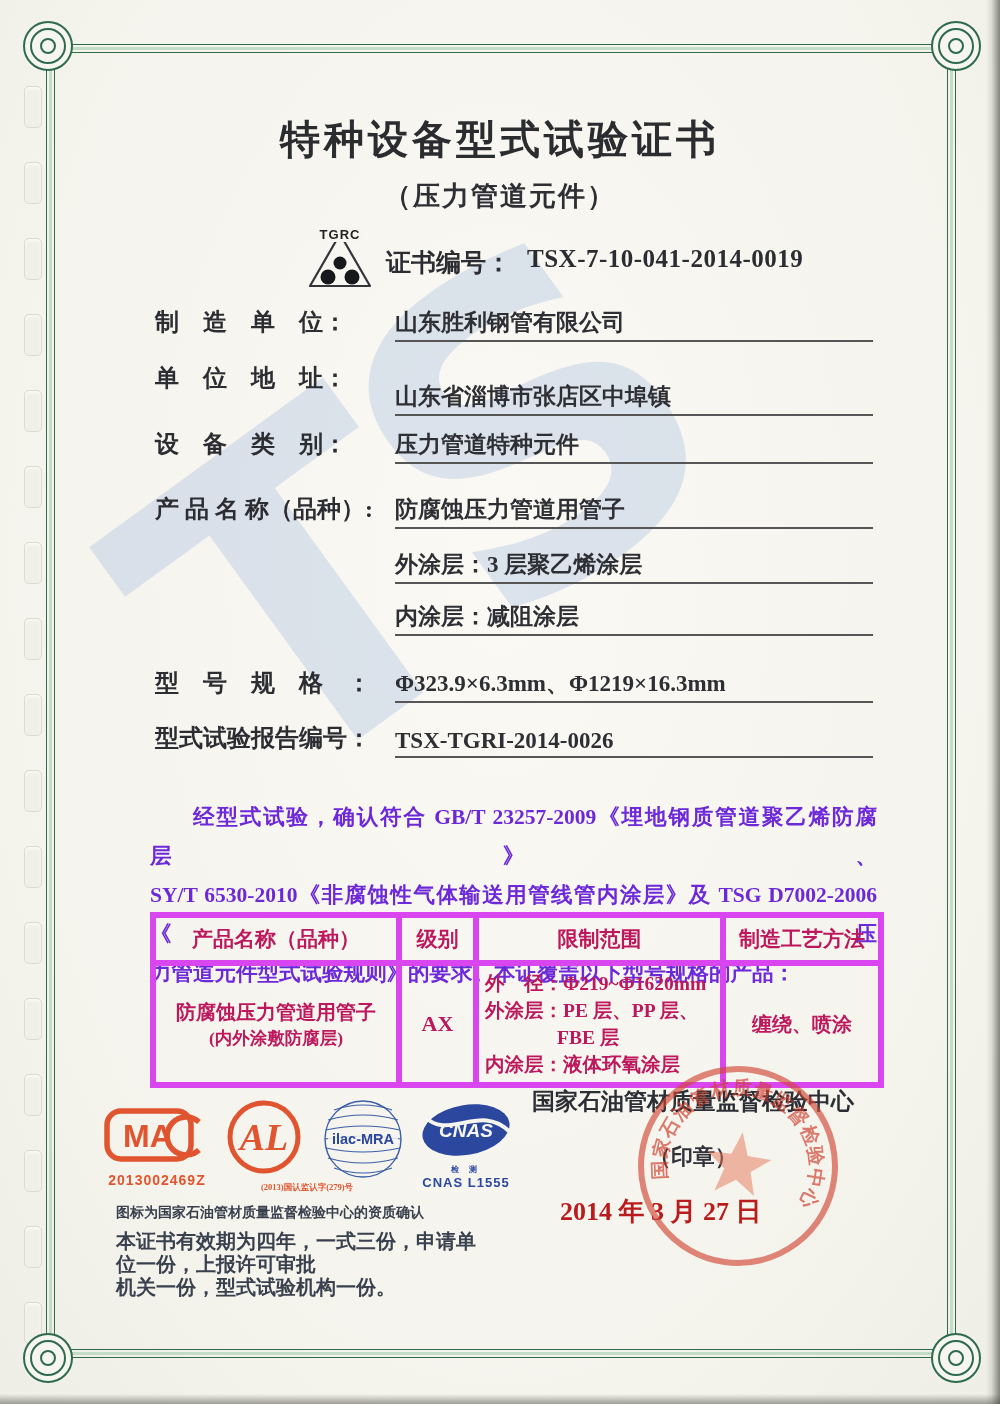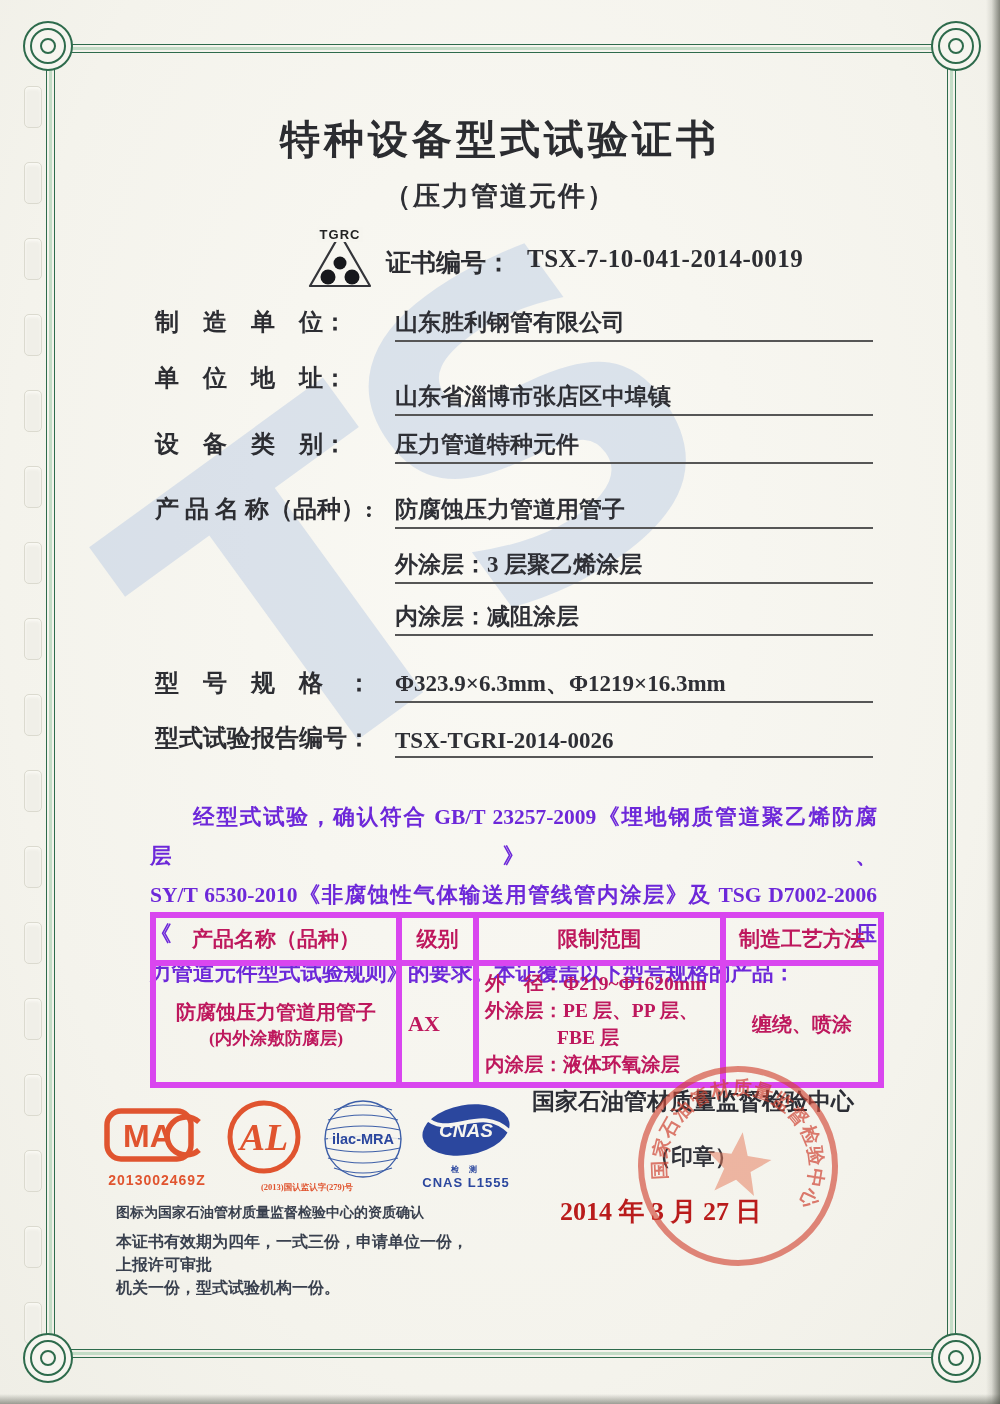--- a/index.html
+++ b/index.html
@@ -53,21 +53,21 @@
   .statement .ln{text-align:justify;text-align-last:justify;}
   .statement .ln.first{text-indent:2em;}
   .statement .ln.last{text-align-last:left;}
   
   table.spec{position:absolute;left:150px;top:912px;width:728px;border-collapse:collapse;table-layout:fixed;}
   table.spec th,table.spec td{border:6px solid #d946ef;color:#be185d;}
   table.spec th{font-size:21px;font-weight:700;height:40px;text-align:center;}
   table.spec td{vertical-align:middle;padding:4px 6px;}
   td.c-name{text-align:center;font-weight:600;}
   td.c-name .l1{font-size:20px;} td.c-name .l2{font-size:17.5px;}
-  td.c-grade{font-size:22px;font-weight:600;}
+  td.c-grade{text-align:center;font-size:22px;font-weight:600;}
   td.c-limit{font-size:19.5px;font-weight:600;line-height:27px;}
   td.c-limit .li3{padding-left:72px;}
   td.c-proc{text-align:center;font-size:20px;font-weight:600;font-family:Liberation Mono, monospace;}
   
   .issuer-name{position:absolute;left:498px;top:1086px;width:390px;text-align:center;
       font-family:"Liberation Sans","DejaVu Sans",sans-serif;font-weight:700;font-size:23px;color:#2c2e35;}
   .seal-note{position:absolute;left:498px;top:1142px;width:390px;text-align:center;font-size:22px;font-weight:600;color:#32333a;}
   .issue-date{position:absolute;left:560px;top:1194px;width:340px;text-align:left;font-size:26px;font-weight:600;color:#b91c1c;}
   .stamp{position:absolute;left:630px;top:1058px;z-index:3;opacity:.85;}
   
@@ -79,21 +79,21 @@
   .b-cma .num{margin-top:0;font-size:14px;font-weight:700;color:#e0542f;letter-spacing:1px;
       font-family:"Liberation Sans","DejaVu Sans",sans-serif;}
   .b-al .num{margin-top:2px;font-size:8.5px;font-weight:700;color:#e0542f;white-space:nowrap;margin-left:39px;}
   .b-cnas .sub{margin-top:0;font-size:8px;font-weight:700;color:#2b479e;letter-spacing:4px;}
   .b-cnas .num{font-size:13px;font-weight:700;color:#2b479e;letter-spacing:1px;
       font-family:"Liberation Sans","DejaVu Sans",sans-serif;}
   
   .notes{position:absolute;left:116px;top:1204px;width:360px;
       font-family:"Liberation Sans","DejaVu Sans",sans-serif;color:#39404e;}
   .notes .n1{font-size:14px;font-weight:600;margin-bottom:8px;}
-  .notes .n2,.notes .n3{font-size:16px;font-weight:700;line-height:23px;}
+  .notes .n2,.notes .n3{font-size:20px;font-weight:700;line-height:23px;}
 </style>
 </head>
 <body>
 
 <div class="paper-tint"></div>
 
 <div>
   <div class="hole" style="top:86px"></div>
     <div class="hole" style="top:162px"></div>
   <div class="hole" style="top:238px"></div>

